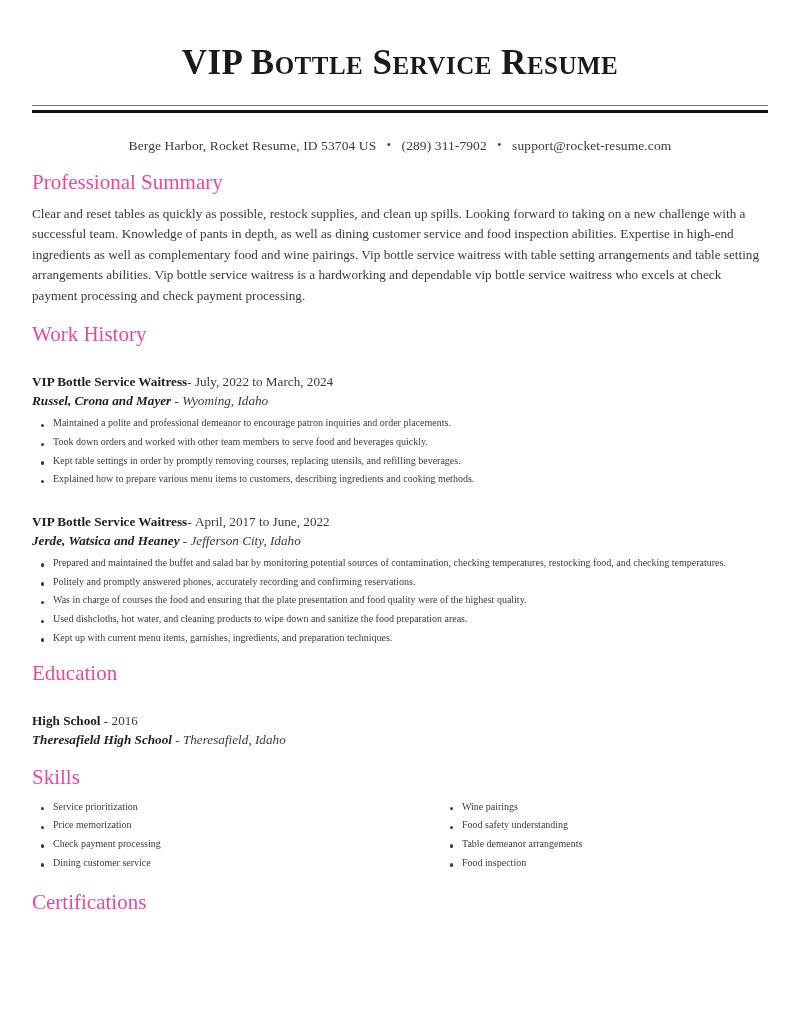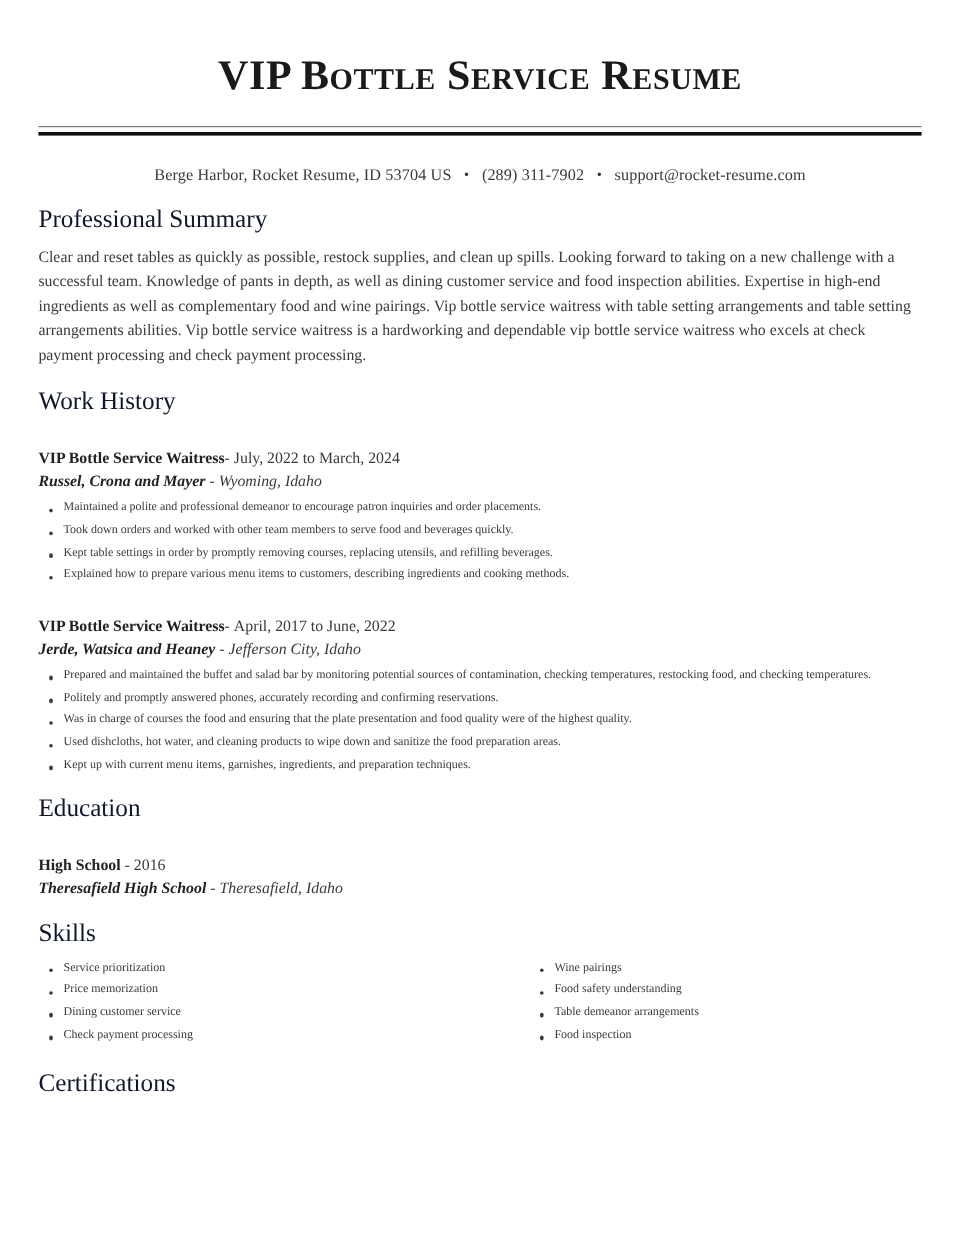--- a/index.html
+++ b/index.html
@@ -59,21 +59,21 @@
   }
 
   
   .section {
     margin-top: 16px;
   }
   .section-title {
     font-family: "Liberation Serif", "DejaVu Serif", serif;
     font-weight: normal;
     font-size: 21px;
-    color: #0f172a;
+    color: #ec4899;
     margin: 0 0 9px 0;
     line-height: 1.2;
   }
   .summary-text {
     font-size: 13.2px;
     line-height: 1.55;
     color: #3a3a3a;
     text-align: left;
     margin: 0;
   }
@@ -222,22 +222,22 @@
     </div>
   </div>
 
   <div class="section">
     <h2 class="section-title">Skills</h2>
     <div class="skills-cols">
       <div class="col col-left">
         <ul class="bullets">
           <li>Service prioritization</li>
           <li>Price memorization</li>
+          <li>Check payment processing</li>
           <li>Dining customer service</li>
-          <li>Check payment processing</li>
         </ul>
       </div>
       <div class="col col-right">
         <ul class="bullets">
           <li>Wine pairings</li>
           <li>Food safety understanding</li>
           <li>Table demeanor arrangements</li>
           <li>Food inspection</li>
         </ul>
       </div>

